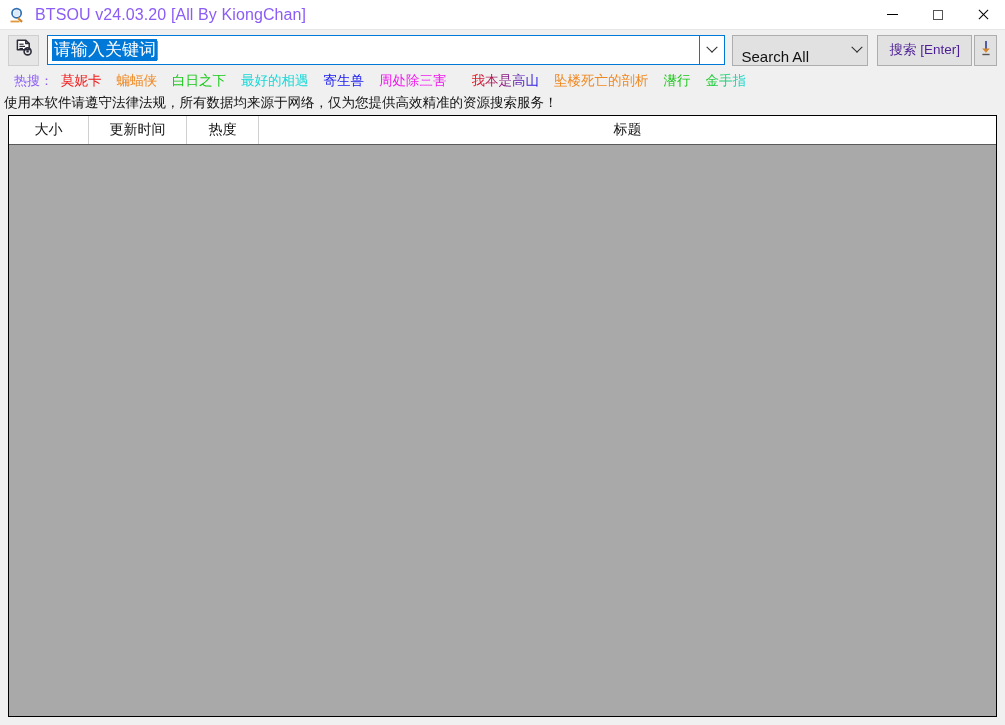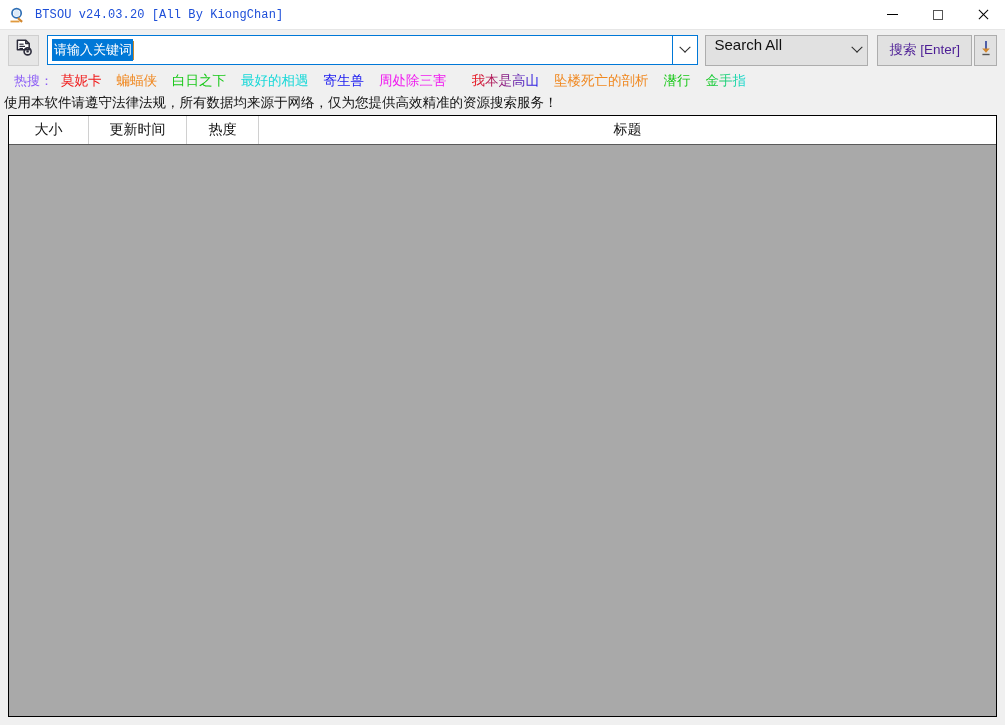--- a/index.html
+++ b/index.html
@@ -36,25 +36,24 @@
     width: 20px;
     height: 20px;
     margin-left: 8px;
     margin-right: 7px;
     flex: 0 0 auto;
     display: flex;
     align-items: center;
     justify-content: center;
   }
   .title-bar-text {
-    font-size: 12px;
-    color: #1d4ed8;
+    font-size: 16px;
+    color: #8b5cf6;
     letter-spacing: 0.1px;
     white-space: nowrap;
-    font-family: Liberation Mono, monospace;
   }
   .title-bar-spacer { flex: 1 1 auto; }
   .win-btns { display: flex; height: 29px; }
   .win-btn {
     width: 45px;
     height: 29px;
     display: flex;
     align-items: center;
     justify-content: center;
     background: #ffffff;
@@ -115,21 +114,21 @@
     height: 30px;
     margin-left: 8px;
     background: #ffffff;
     border: 1px solid #0078d7;
     box-sizing: border-box;
     display: flex;
     align-items: center;
     overflow: hidden;
   }
   .search-input-text {
-    font-size: 13px;
+    font-size: 17px;
     color: #ffffff;
     background: #0078d7;
     padding: 1px 1px 2px 2px;
     margin-left: 4px;
     line-height: 19px;
     white-space: nowrap;
     cursor: text;
   }
   .search-caret {
     width: 1px;
@@ -152,28 +151,28 @@
   }
   .chev {
     width: 7px;
     height: 7px;
     border-right: 1.4px solid #2b2b2b;
     border-bottom: 1.4px solid #2b2b2b;
     transform: rotate(45deg) translate(-2px, -2px);
   }
 
   .scope-select {
-    width: 163px;
+    width: 136px;
     height: 31px;
     margin-left: 7px;
     background: #e1e1e1;
     border: 1px solid #adadad;
     box-sizing: border-box;
     display: flex;
-    align-items: flex-start;
+    align-items: flex-end;
     position: relative;
     cursor: default;
     flex: 0 0 auto;
   }
   .scope-select-label {
     font-size: 15px;
     color: #111;
     margin-left: 8px;
     white-space: nowrap;
   }

